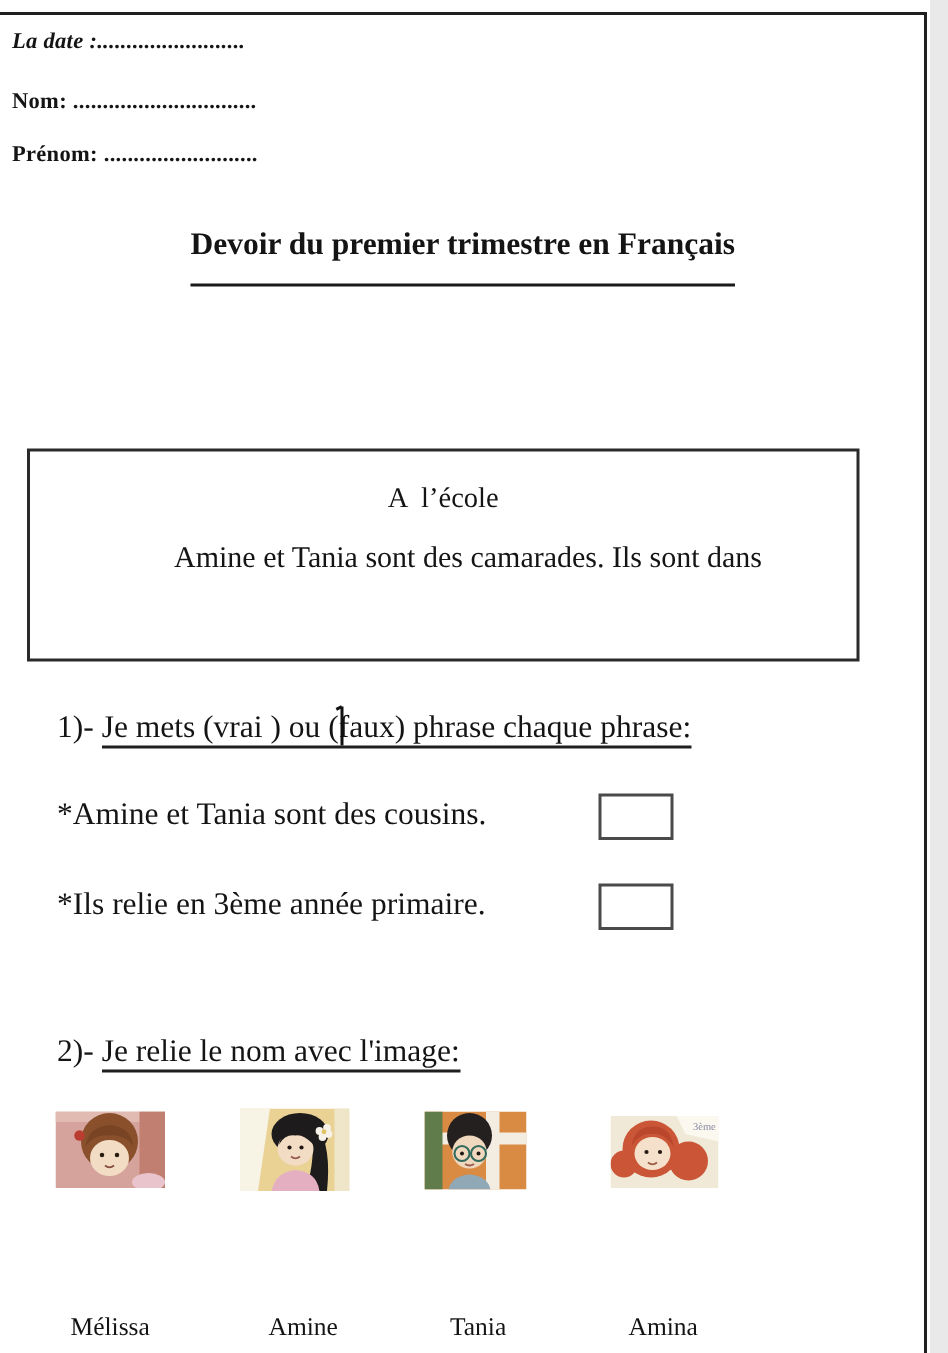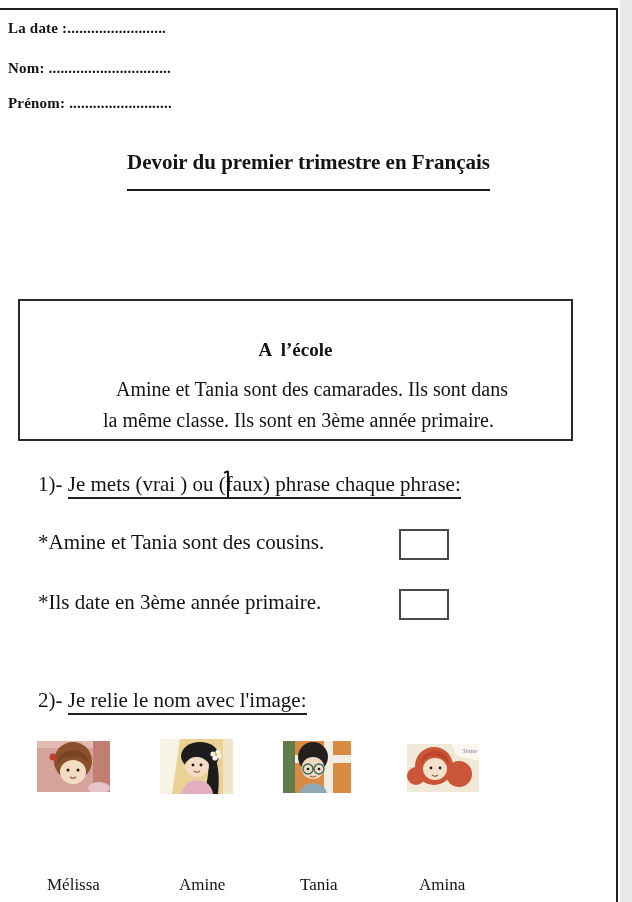--- a/index.html
+++ b/index.html
@@ -9,29 +9,29 @@
     font-family:"Liberation Serif","DejaVu Serif",serif;
     color:#141414;
   }
   .abs{position:absolute;}
   
   .margin-strip{right:0;top:0;width:12px;height:902px;background:#e9e9e9;}
   .page-border-top{left:0;top:8px;width:618px;height:2px;background:#1f1f1f;}
   .page-border-right{left:616px;top:8px;width:2px;height:894px;background:#1f1f1f;}
 
   .hdr{left:8px;font-weight:bold;font-size:15px;letter-spacing:.2px;white-space:nowrap;}
-  .hdr-date{top:20px;}
+  .hdr-date{top:20px;font-style:italic;}
   .hdr-nom{top:60px;}
   .hdr-prenom{top:95px;}
 
   .doc-title{left:0;top:150px;width:617px;text-align:center;font-size:21px;font-weight:bold;}
   .doc-title span{display:inline-block;border-bottom:2px solid #1a1a1a;padding-bottom:14px;}
 
   .reading-box{left:18px;top:299px;width:551px;height:138px;border:2px solid #2a2a2a;background:#fff;}
-  .reading-box .box-title{margin-top:38px;text-align:center;font-size:19px;font-weight:bold;white-space:pre;}
+  .reading-box .box-title{margin-top:21px;text-align:center;font-size:19px;font-weight:normal;white-space:pre;}
   .reading-box .box-para{margin:13px 18px 0 24px;font-size:20px;line-height:31px;white-space:nowrap;text-align:center;}
   .reading-box .line1{text-indent:27px;}
 
   .ex-head{left:38px;font-size:21px;white-space:nowrap;}
   .ex1-head{top:472px;}
   .ex2-head{top:688px;}
   .ex-head .under{border-bottom:2px solid #1f1f1f;padding-bottom:1px;}
 
   .stmt{left:38px;font-size:21px;white-space:nowrap;}
   .stmt-1{top:530px;}
@@ -69,33 +69,32 @@
 <div class="abs hdr hdr-prenom">Prénom: ..........................</div>
 
 <div class="abs doc-title">
   <span>Devoir du premier trimestre en Français</span>
 </div>
 
 <div class="abs reading-box">
   <div class="box-title">A  l’école</div>
   <div class="box-para">
     <div class="line1">Amine et Tania sont des camarades. Ils sont dans</div>
-    <div class="line2">la même classe. Ils sont en 3ème année primaire.</div>
   </div>
 </div>
 
 <div class="abs ex-head ex1-head">
   <span>1)- </span><span class="under">Je mets (vrai ) ou (faux) phrase chaque phrase:</span>
 </div>
 <div class="abs caret"></div>
 
 <div class="abs stmt stmt-1">*Amine et Tania sont des cousins.</div>
 <div class="abs answer-box answer-box-1"></div>
 
-<div class="abs stmt stmt-2">*Ils date en 3ème année primaire.</div>
+<div class="abs stmt stmt-2">*Ils relie en 3ème année primaire.</div>
 <div class="abs answer-box answer-box-2"></div>
 
 <div class="abs ex-head ex2-head">
   <span>2)- </span><span class="under">Je relie le nom avec l'image:</span>
 </div>
 
 <div class="abs pic pic-1">
   <svg width="73" height="51" viewBox="0 0 73 51">
     <rect width="73" height="51" fill="#d8a29b"></rect>
     <rect y="0" width="73" height="7" fill="#e4bab1"></rect>

